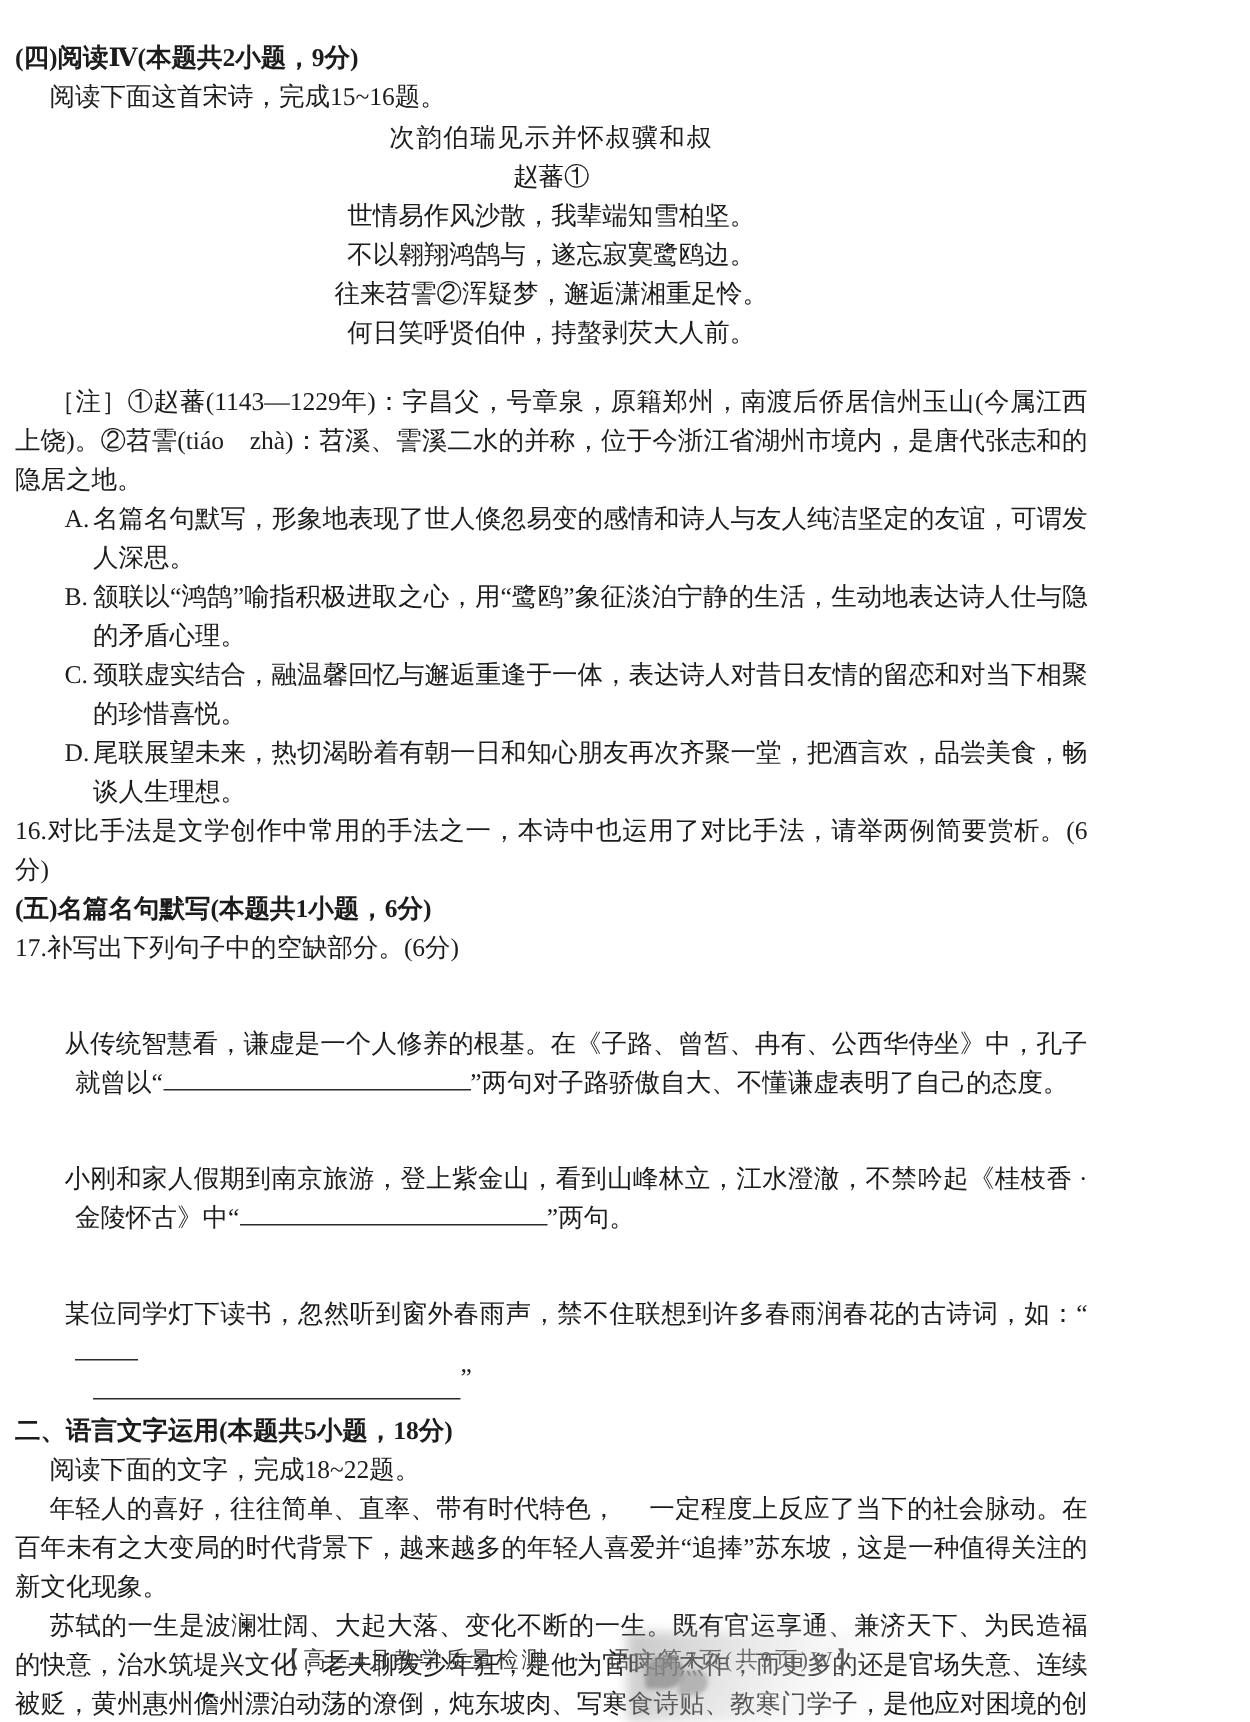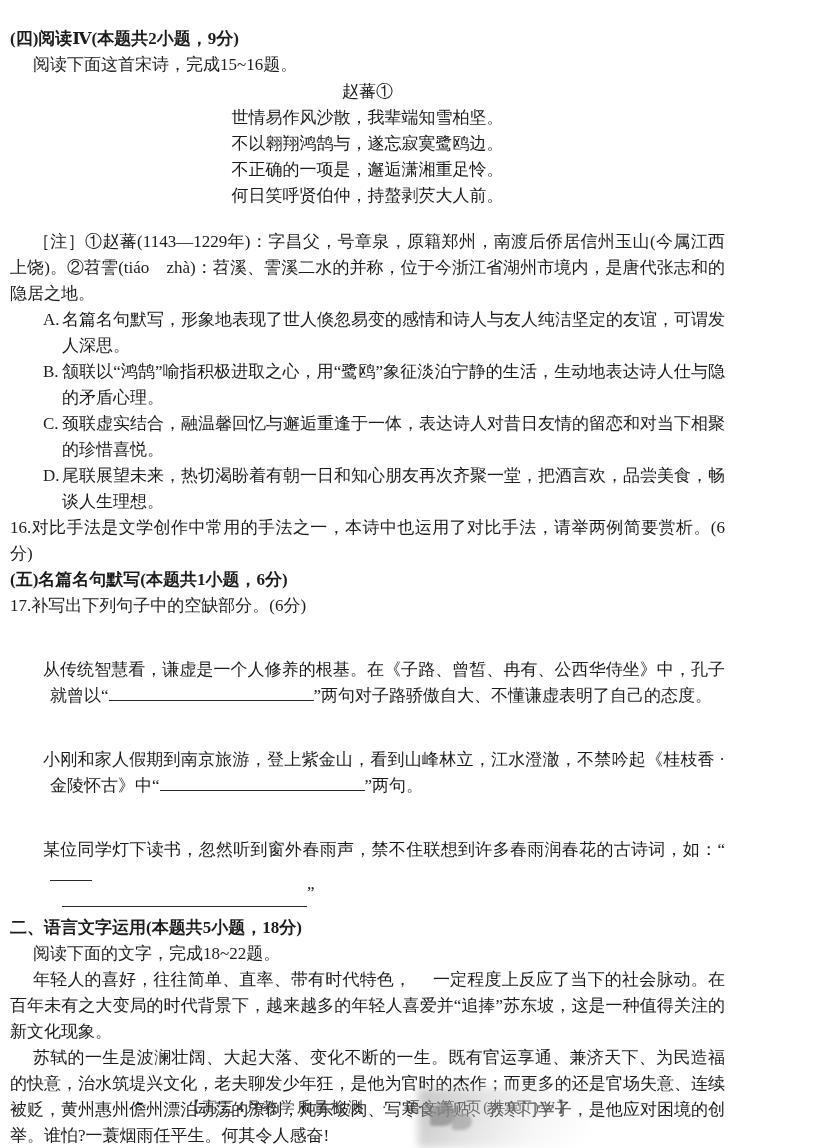--- a/index.html
+++ b/index.html
@@ -62,24 +62,25 @@
 </style>
 </head>
 <body>
 
 <div class="page">
 
   <div class="sec-head">(四)阅读Ⅳ(本题共2小题，9分)</div>
   <div class="ind">阅读下面这首宋诗，完成15~16题。</div>
 
   <div class="poem">
+    <div class="poem-title">次韵伯瑞见示并怀叔骥和叔</div>
     <div class="poem-author">赵蕃①</div>
     <div class="poem-line">世情易作风沙散，我辈端知雪柏坚。</div>
     <div class="poem-line">不以翱翔鸿鹄与，遂忘寂寞鹭鸥边。</div>
-    <div class="poem-line">不正确的一项是，邂逅潇湘重足怜。</div>
+    <div class="poem-line">往来苕霅②浑疑梦，邂逅潇湘重足怜。</div>
     <div class="poem-line">何日笑呼贤伯仲，持螯剥芡大人前。</div>
   </div>
 
   <div class="note">［注］①赵蕃(1143—1229年)：字昌父，号章泉，原籍郑州，南渡后侨居信州玉山(今属江西上饶)。②苕霅(tiáo　zhà)：苕溪、霅溪二水的并称，位于今浙江省湖州市境内，是唐代张志和的隐居之地。</div>
 
 
   <div class="opt">
     <span class="lab">A.</span><span>名篇名句默写，形象地表现了世人倏忽易变的感情和诗人与友人纯洁坚定的友谊，可谓发人深思。</span>
   </div>
   <div class="opt">

